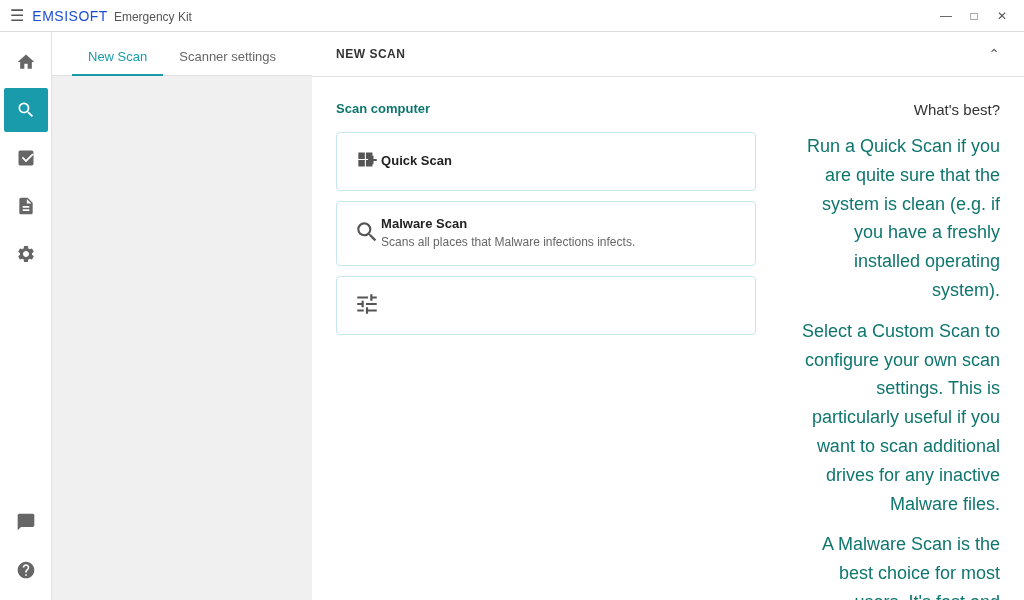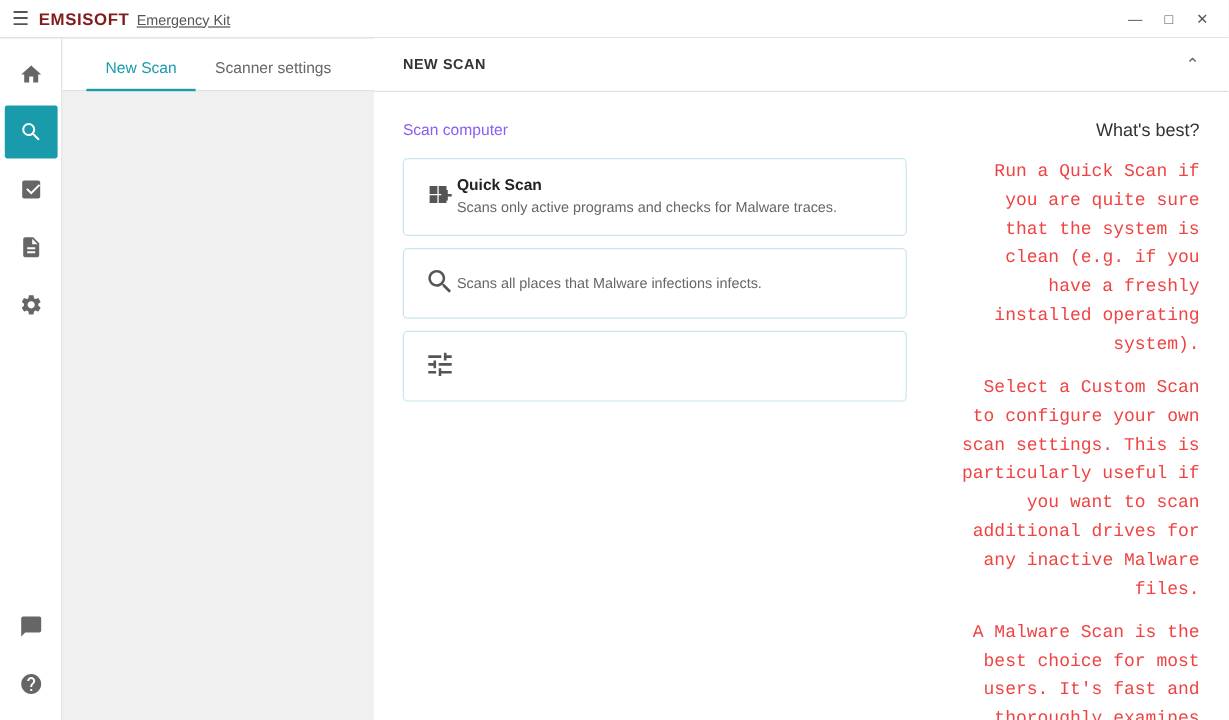--- a/index.html
+++ b/index.html
@@ -34,30 +34,29 @@
       color: #555;
       font-size: 16px;
       cursor: pointer;
     }
     .brand {
       display: flex;
       align-items: baseline;
       gap: 4px;
     }
     .brand-emsi {
-      font-weight: 700;
+      font-weight: 400;
       font-size: 14px;
-      color: #7f1d1d;
+      color: #1d4ed8;
       letter-spacing: 0.5px;
     }
     .brand-subtitle {
       font-size: 12px;
       color: #555;
       margin-left: 2px;
-      text-decoration: underline;
     }
     .titlebar-controls {
       display: flex;
       gap: 4px;
     }
     .titlebar-btn {
       width: 24px;
       height: 20px;
       display: flex;
       align-items: center;
@@ -195,23 +194,23 @@
     }
     .scan-left {
       flex: 0 0 420px;
     }
     .scan-right {
       flex: 1;
       text-align: right;
     }
     .scan-computer-label {
       font-size: 13px;
-      color: #8b5cf6;
+      color: #0f766e;
       margin-bottom: 16px;
-      font-weight: 400;
+      font-weight: 700;
     }
 
     
     .scan-card {
       border: 1px solid #c8e6f0;
       border-radius: 4px;
       padding: 14px 16px;
       margin-bottom: 10px;
       display: flex;
       align-items: center;
@@ -243,25 +242,24 @@
     }
 
     
     .whats-best-title {
       font-size: 15px;
       font-weight: 400;
       color: #333;
       margin-bottom: 14px;
     }
     .whats-best-text {
-      font-size: 15px;
-      color: #ef4444;
+      font-size: 18px;
+      color: #0f766e;
       line-height: 1.6;
       margin-bottom: 12px;
-      font-family: Liberation Mono, monospace;
     }
 
     
     .scanner-section {
       background: #fff;
     }
     .scanner-section .section-header {
       border-bottom: none;
     }
   </style>
@@ -355,31 +353,31 @@
 
             <div class="scan-card">
               <div class="scan-card-icon">
                 <svg viewBox="0 0 24 24" fill="currentColor">
                   <path d="M4 11h6v-6H4v6zm0 7h6v-6H4v6zm7 0h6v-6h-6v6zm0-13v6h6V5h-6z"></path>
                   <path d="M16 8h2v3h3v2h-3v3h-2v-3h-3v-2h3z"></path>
                 </svg>
               </div>
               <div class="scan-card-text">
                 <div class="scan-card-title">Quick Scan</div>
-                <div class="scan-card-desc">Scans only active programs and checks for Malware traces.</div>
               </div>
             </div>
 
             <div class="scan-card">
               <div class="scan-card-icon">
                 <svg viewBox="0 0 24 24" fill="currentColor">
                   <path d="M15.5 14h-.79l-.28-.27A6.471 6.471 0 0 0 16 9.5 6.5 6.5 0 1 0 9.5 16c1.61 0 3.09-.59 4.23-1.57l.27.28v.79l5 4.99L20.49 19l-4.99-5zm-6 0C7.01 14 5 11.99 5 9.5S7.01 5 9.5 5 14 7.01 14 9.5 11.99 14 9.5 14z"></path>
                 </svg>
               </div>
               <div class="scan-card-text">
+                <div class="scan-card-title">Malware Scan</div>
                 <div class="scan-card-desc">Scans all places that Malware infections infects.</div>
               </div>
             </div>
 
             <div class="scan-card">
               <div class="scan-card-icon">
                 <svg viewBox="0 0 24 24" fill="currentColor">
                   <path d="M3 17v2h6v-2H3zM3 5v2h10V5H3zm10 16v-2h8v-2h-8v-2h-2v6h2zM7 9v2H3v2h4v2h2V9H7zm14 4v-2H11v2h10zm-6-4h2V7h4V5h-4V3h-2v6z"></path>
                 </svg>
               </div>

